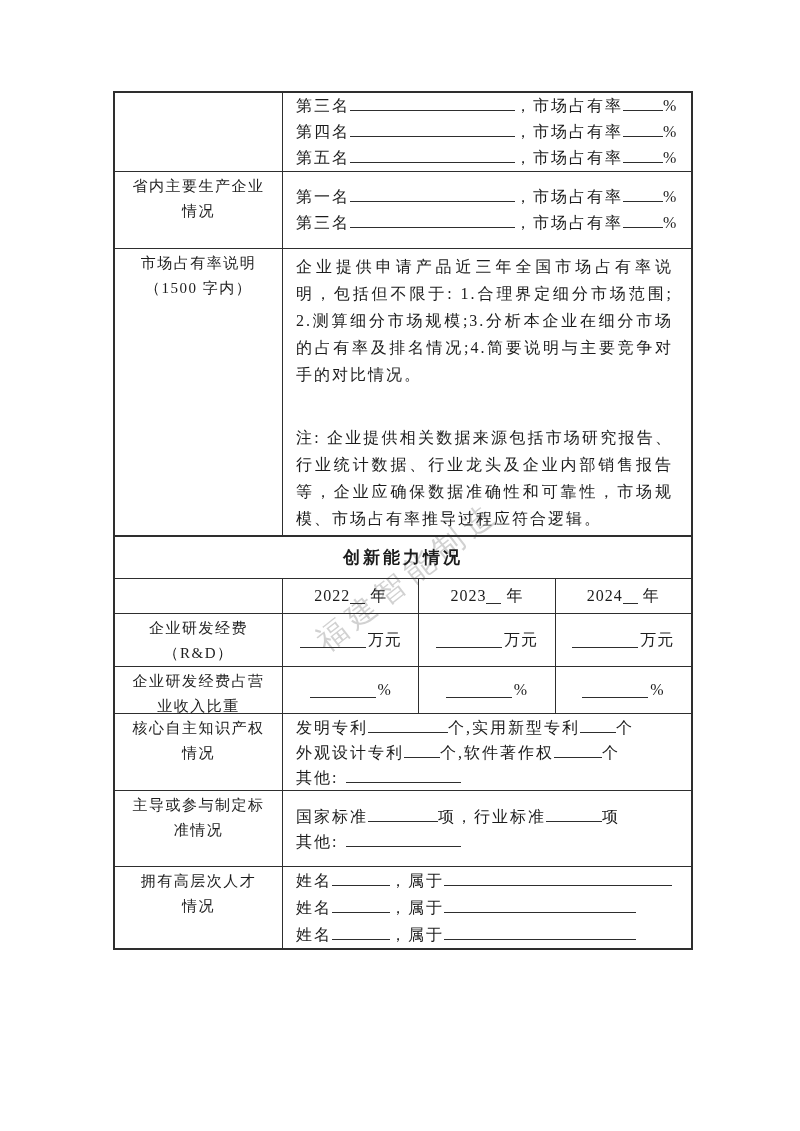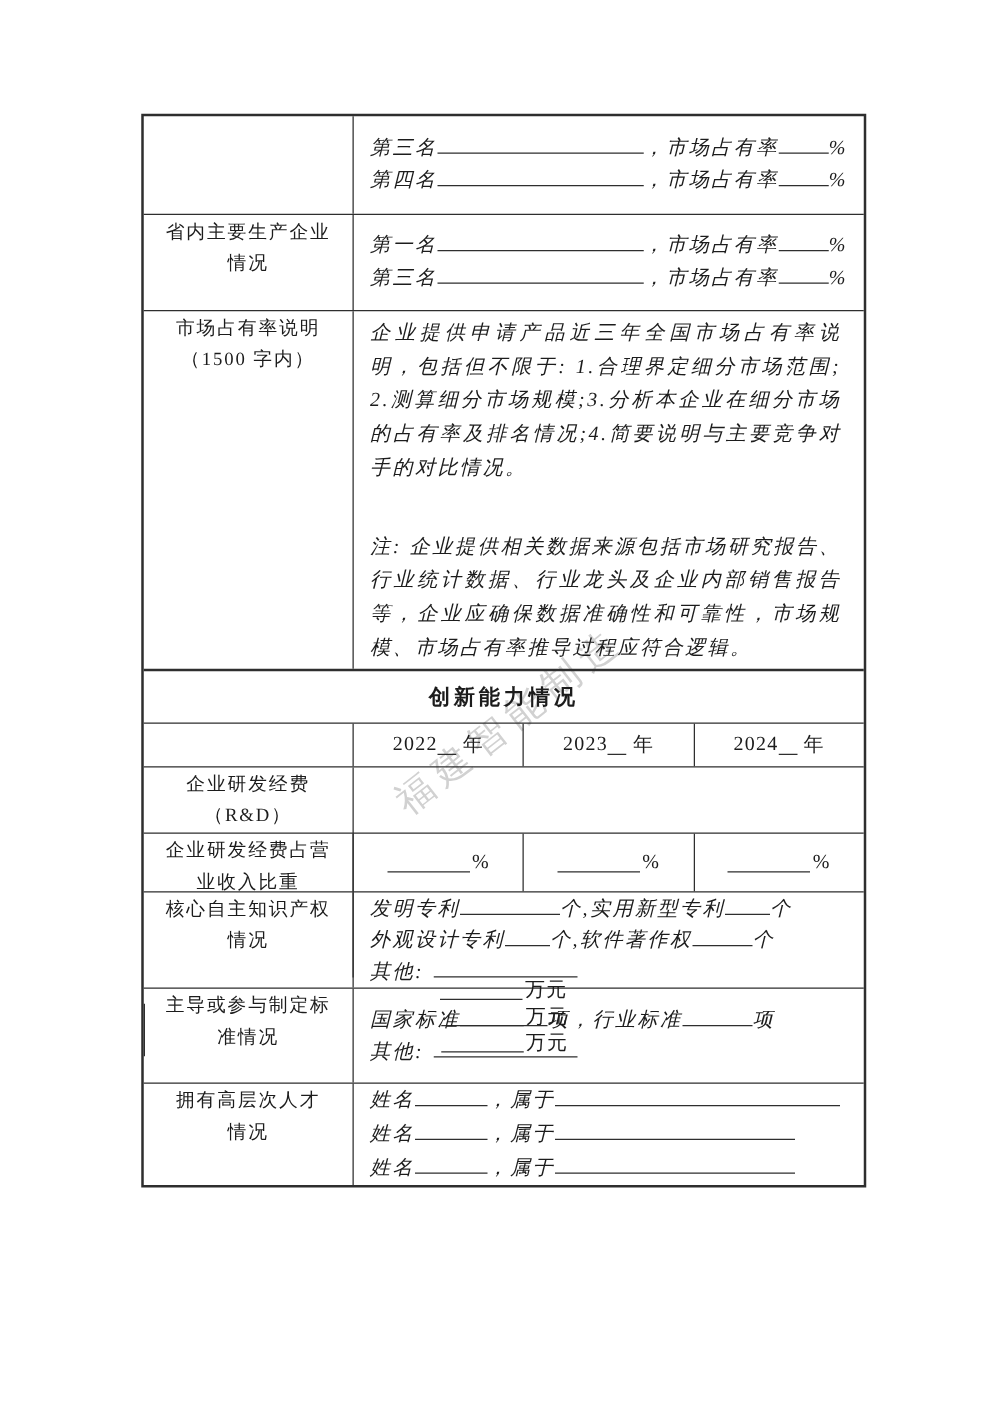--- a/index.html
+++ b/index.html
@@ -20,21 +20,21 @@
   .row.first { border-top: none; }
   .row.thick { border-top: 2px solid #2e2e2e; }
 
   .label-cell { width: 168px; flex: 0 0 168px; border-right: 1.3px solid #2e2e2e;
     display: flex; flex-direction: column; align-items: center;
     text-align: center; font-size: 15px; letter-spacing: 1.5px; line-height: 25px;
     padding: 2px 3px; }
   .label-line { white-space: nowrap; }
 
   .content-cell { flex: 1; display: flex; flex-direction: column; justify-content: center;
-    padding: 0 18px 0 13px; font-size: 16px; letter-spacing: 2px; font-style: italic; }
+    padding: 0 18px 0 13px; font-size: 16px; letter-spacing: 2px; }
 
   .full-cell { flex: 1; display: flex; align-items: center; justify-content: center;
     font-size: 17px; font-weight: bold; letter-spacing: 3px; }
 
   .dc { flex: 1; display: flex; align-items: center; justify-content: center;
     font-size: 16px; letter-spacing: 1px; white-space: nowrap; }
   .dc + .dc { border-left: 1.3px solid #2e2e2e; }
 
   .fline { white-space: nowrap; }
   .rank-line { line-height: 26px; height: 26px; }
@@ -50,21 +50,21 @@
 
   .year-suffix { margin-left: 5px; }
   .unit-after { margin-left: 2px; }
 
   
   .h-cont { height: 78px; }
   .h-prov { height: 77px; }
   .h-market { height: 287px; }
   .h-innov { height: 43px; }
   .h-years { height: 35px; }
-  .h-rd { height: 53px; flex-direction: column; }
+  .h-rd { height: 53px; }
   .h-ratio { height: 47px; }
   .h-ip { height: 77px; }
   .h-std { height: 76px; }
   .h-talent { height: 82px; }
   .h-awards { height: 65px; }
 </style>
 </head>
 <body>
 
 <div class="page">
@@ -75,20 +75,23 @@
 
     <div class="row first h-cont">
       <div class="label-cell"></div>
       <div class="content-cell">
         <div class="fline rank-line">
           <span>第三名</span><span class="bl" style="width:165px"></span><span>，市场占有率</span><span class="bl" style="width:40px"></span><span>%</span>
         </div>
         <div class="fline rank-line">
           <span>第四名</span><span class="bl" style="width:165px"></span><span>，市场占有率</span><span class="bl" style="width:40px"></span><span>%</span>
         </div>
+        <div class="fline rank-line">
+          <span>第五名</span><span class="bl" style="width:165px"></span><span>，市场占有率</span><span class="bl" style="width:40px"></span><span>%</span>
+        </div>
       </div>
     </div>
 
     <div class="row h-prov">
       <div class="label-cell">
         <div class="label-line">省内主要生产企业</div>
         <div class="label-line">情况</div>
       </div>
       <div class="content-cell">
         <div class="fline rank-line">

